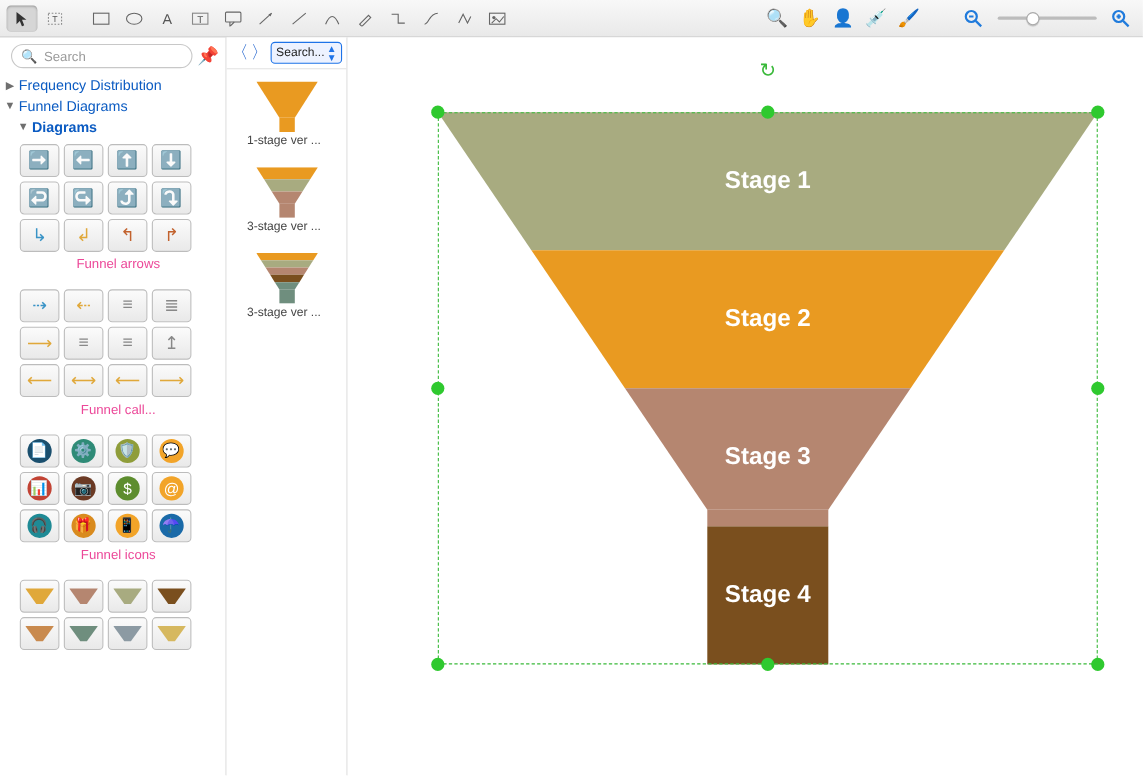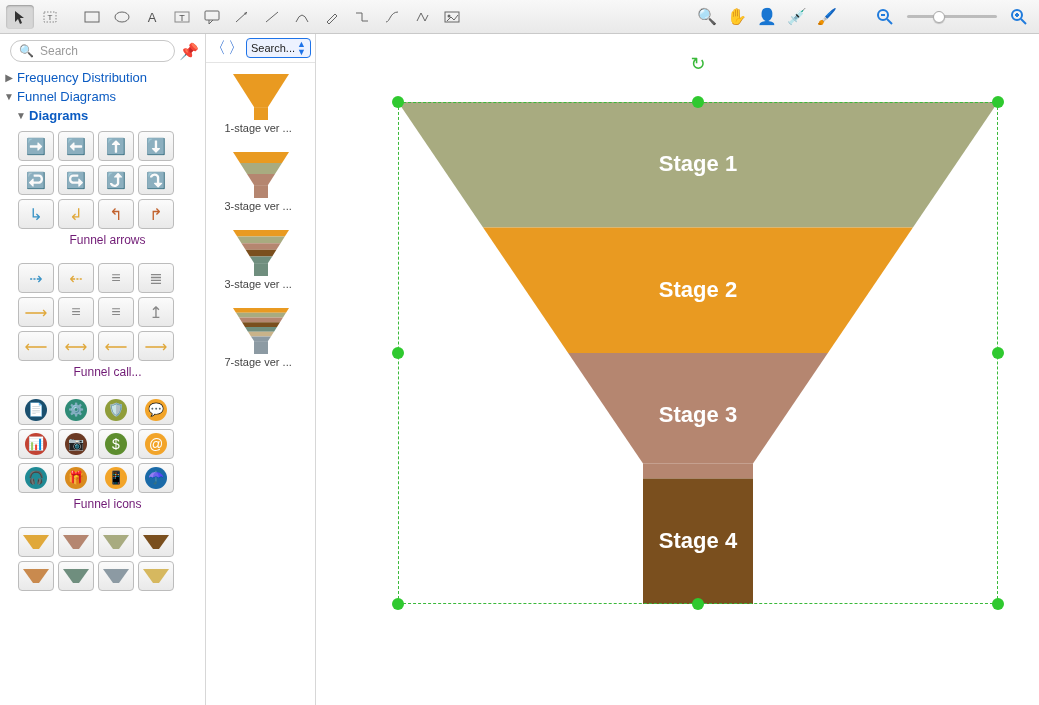--- a/index.html
+++ b/index.html
@@ -44,21 +44,21 @@
   .tree-row .disclosure { width:10px; text-align:center; color:#6f6f6f; font-size:10px;}
   .tree-row.bold { font-weight:600; }
   .tree-indent1 { padding-left: 12px; }
 
   .lib-section { padding: 6px 8px 0 18px; }
   .lib-grid { display: grid; grid-template-columns: repeat(4, 36px); grid-auto-rows: 30px; gap: 4px 4px; }
   .lib-tile {
     background: linear-gradient(#fbfbfb,#e9e9e9); border:1px solid #bcbcbc; border-radius:4px;
     display:flex; align-items:center; justify-content:center; font-size:16px;
   }
-  .lib-caption { text-align:center; font-size:12px; color:#701a75; padding:4px 0 10px; }
+  .lib-caption { text-align:center; font-size:12px; color:#ec4899; padding:4px 0 10px; }
 
   
   .mid-header { display:flex; align-items:center; gap:2px; padding:4px 4px; border-bottom:1px solid #e4e4e4;}
   .nav-btn { width:16px; height:20px; display:flex; align-items:center; justify-content:center; color:#2a6ad0;}
   .nav-select {
     flex:1; height:20px; background:#edf2ff; border:1px solid #1e73e8; border-radius:4px;
     font-size:11px; color:#222; display:flex; align-items:center; justify-content:space-between; padding:0 4px;
   }
   .nav-select .carets { color:#1e73e8; font-size:9px; line-height:8px;}
   .mid-scroll { overflow-y:auto; flex:1; padding: 6px 4px; }
@@ -384,35 +384,20 @@
             <svg width="56" height="46">
               <polygon points="0,0 56,0 51.8,6.624 4.199999999999999,6.624" fill="#e99a21"></polygon>
               <polygon points="4.199999999999999,6.624 51.8,6.624 47.6,13.248 8.399999999999999,13.248" fill="#a8ab80"></polygon>
               <polygon points="8.399999999999999,13.248 47.6,13.248 43.4,19.871999999999996 12.6,19.871999999999996" fill="#b58670"></polygon>
               <polygon points="12.6,19.871999999999996 43.4,19.871999999999996 39.2,26.496 16.8,26.496" fill="#7a4f1e"></polygon>
               <polygon points="16.8,26.496 39.2,26.496 35,33.12 21,33.12" fill="#6f8e7e"></polygon>
               <rect x="21" y="33.12" width="14" height="12.880000000000003" fill="#6f8e7e"></rect>
             </svg>
           </div>
     <div>3-stage ver ...</div>
-        </div>
-        <div class="shape-card">
-          <div class="mini-funnel">
-            <svg width="56" height="46">
-              <polygon points="0,0 56,0 53,4.73142857142857 3,4.73142857142857" fill="#e99a21"></polygon>
-              <polygon points="3,4.73142857142857 53,4.73142857142857 50,9.46285714285714 6,9.46285714285714" fill="#a8ab80"></polygon>
-              <polygon points="6,9.46285714285714 50,9.46285714285714 47,14.194285714285712 9,14.194285714285712" fill="#b58670"></polygon>
-              <polygon points="9,14.194285714285712 47,14.194285714285712 44,18.92571428571428 12,18.92571428571428" fill="#7a4f1e"></polygon>
-              <polygon points="12,18.92571428571428 44,18.92571428571428 41,23.657142857142855 15,23.657142857142855" fill="#6f8e7e"></polygon>
-              <polygon points="15,23.657142857142855 41,23.657142857142855 38,28.388571428571424 18,28.388571428571424" fill="#c9b38a"></polygon>
-              <polygon points="18,28.388571428571424 38,28.388571428571424 35,33.12 21,33.12" fill="#8c9aa3"></polygon>
-              <rect x="21" y="33.12" width="14" height="12.880000000000003" fill="#8c9aa3"></rect>
-            </svg>
-          </div>
-    <div>7-stage ver ...</div>
         </div>
       </div>
   </div>
 
   <div class="canvas-area">
     <svg id="big-funnel" style="position: absolute; overflow: visible; left: 82px; top: 68px;" width="600" height="502">
         <polygon points="0,0 600,0 514.9305555555555,125.5 85.06944444444446,125.5" fill="#a8ab80"></polygon>
         <text x="300" y="69.025" text-anchor="middle" fill="#fff" font-size="22" font-weight="600" font-family="Helvetica Neue,Arial">Stage 1</text>
         <polygon points="85.06944444444446,125.5 514.9305555555555,125.5 429.8611111111111,251 170.13888888888889,251" fill="#e99a21"></polygon>
         <text x="300" y="194.525" text-anchor="middle" fill="#fff" font-size="22" font-weight="600" font-family="Helvetica Neue,Arial">Stage 2</text>

